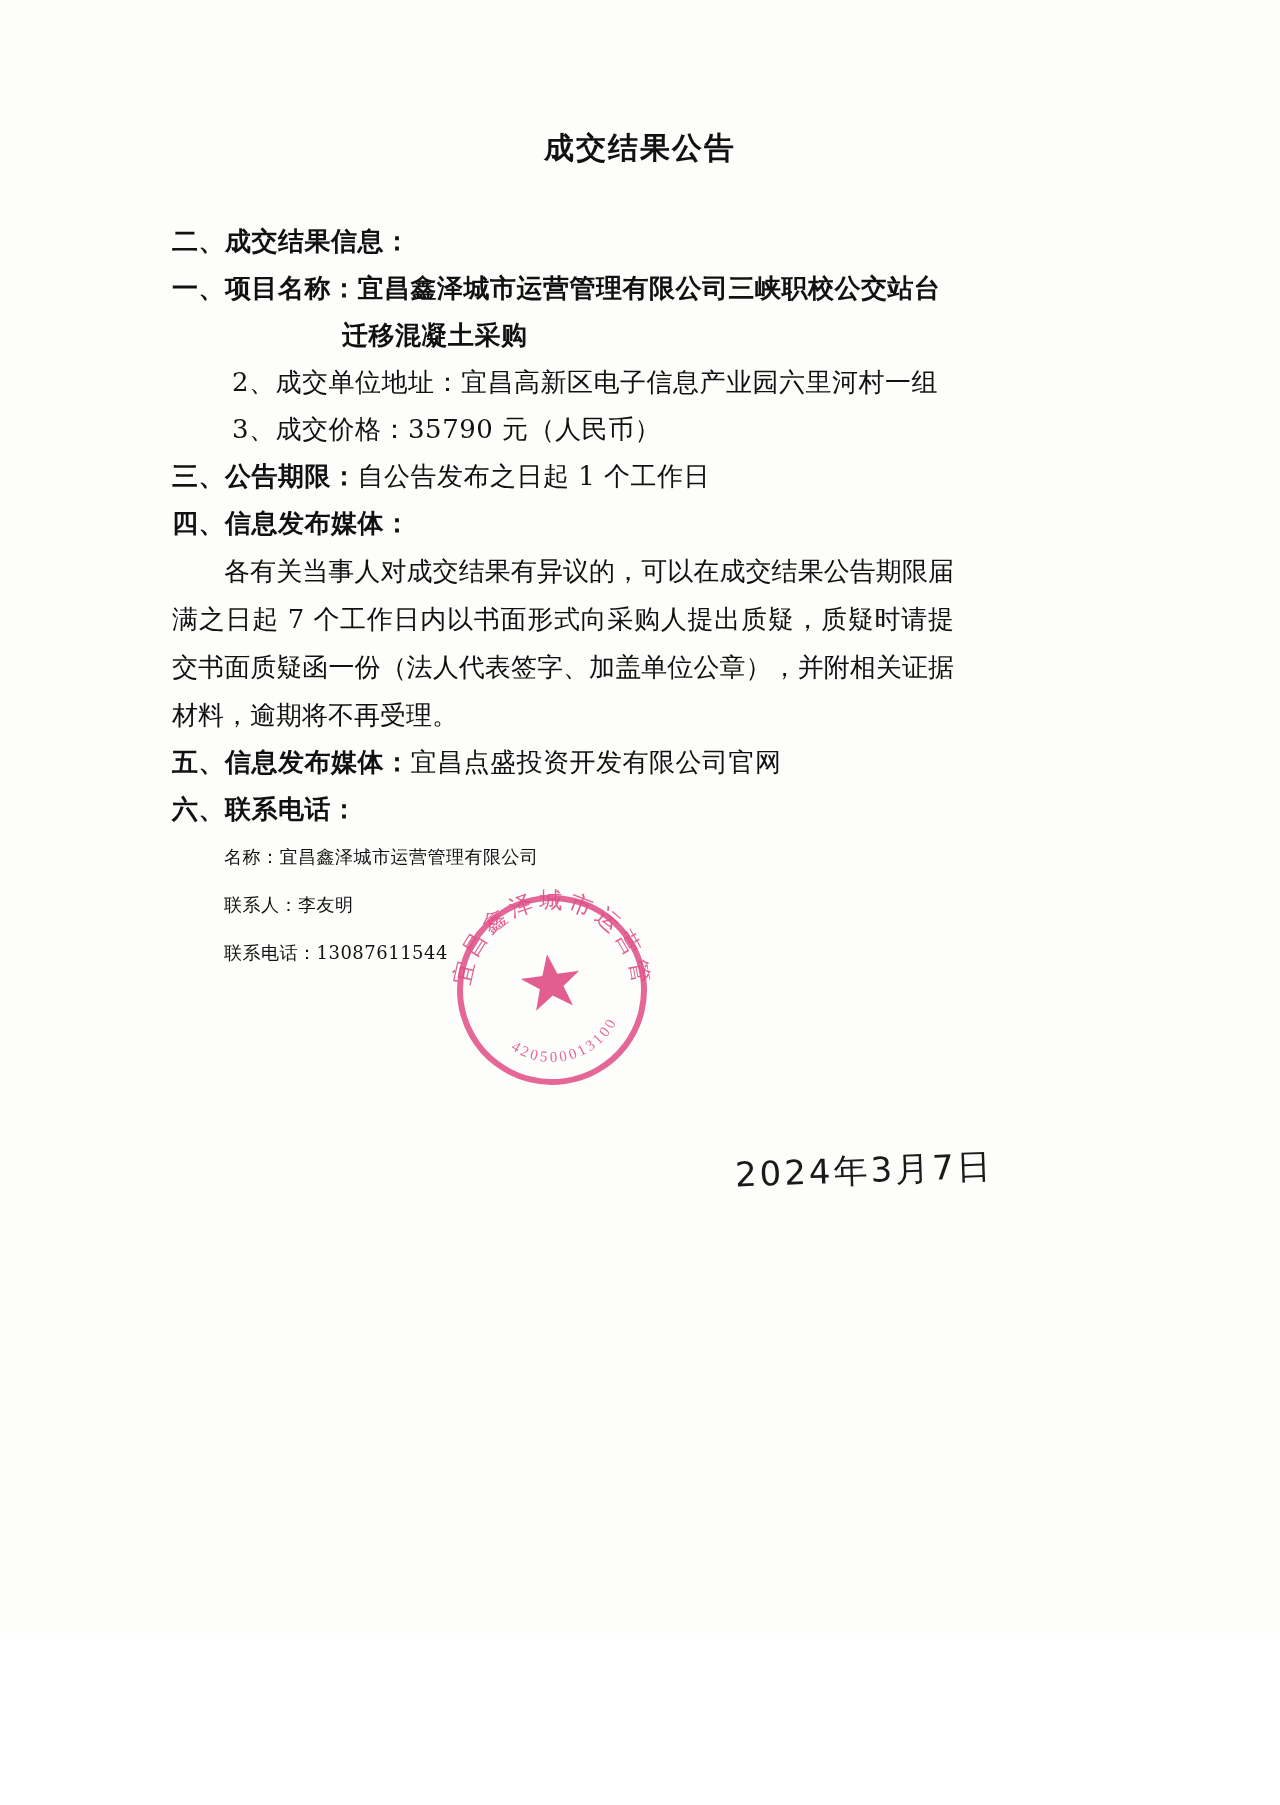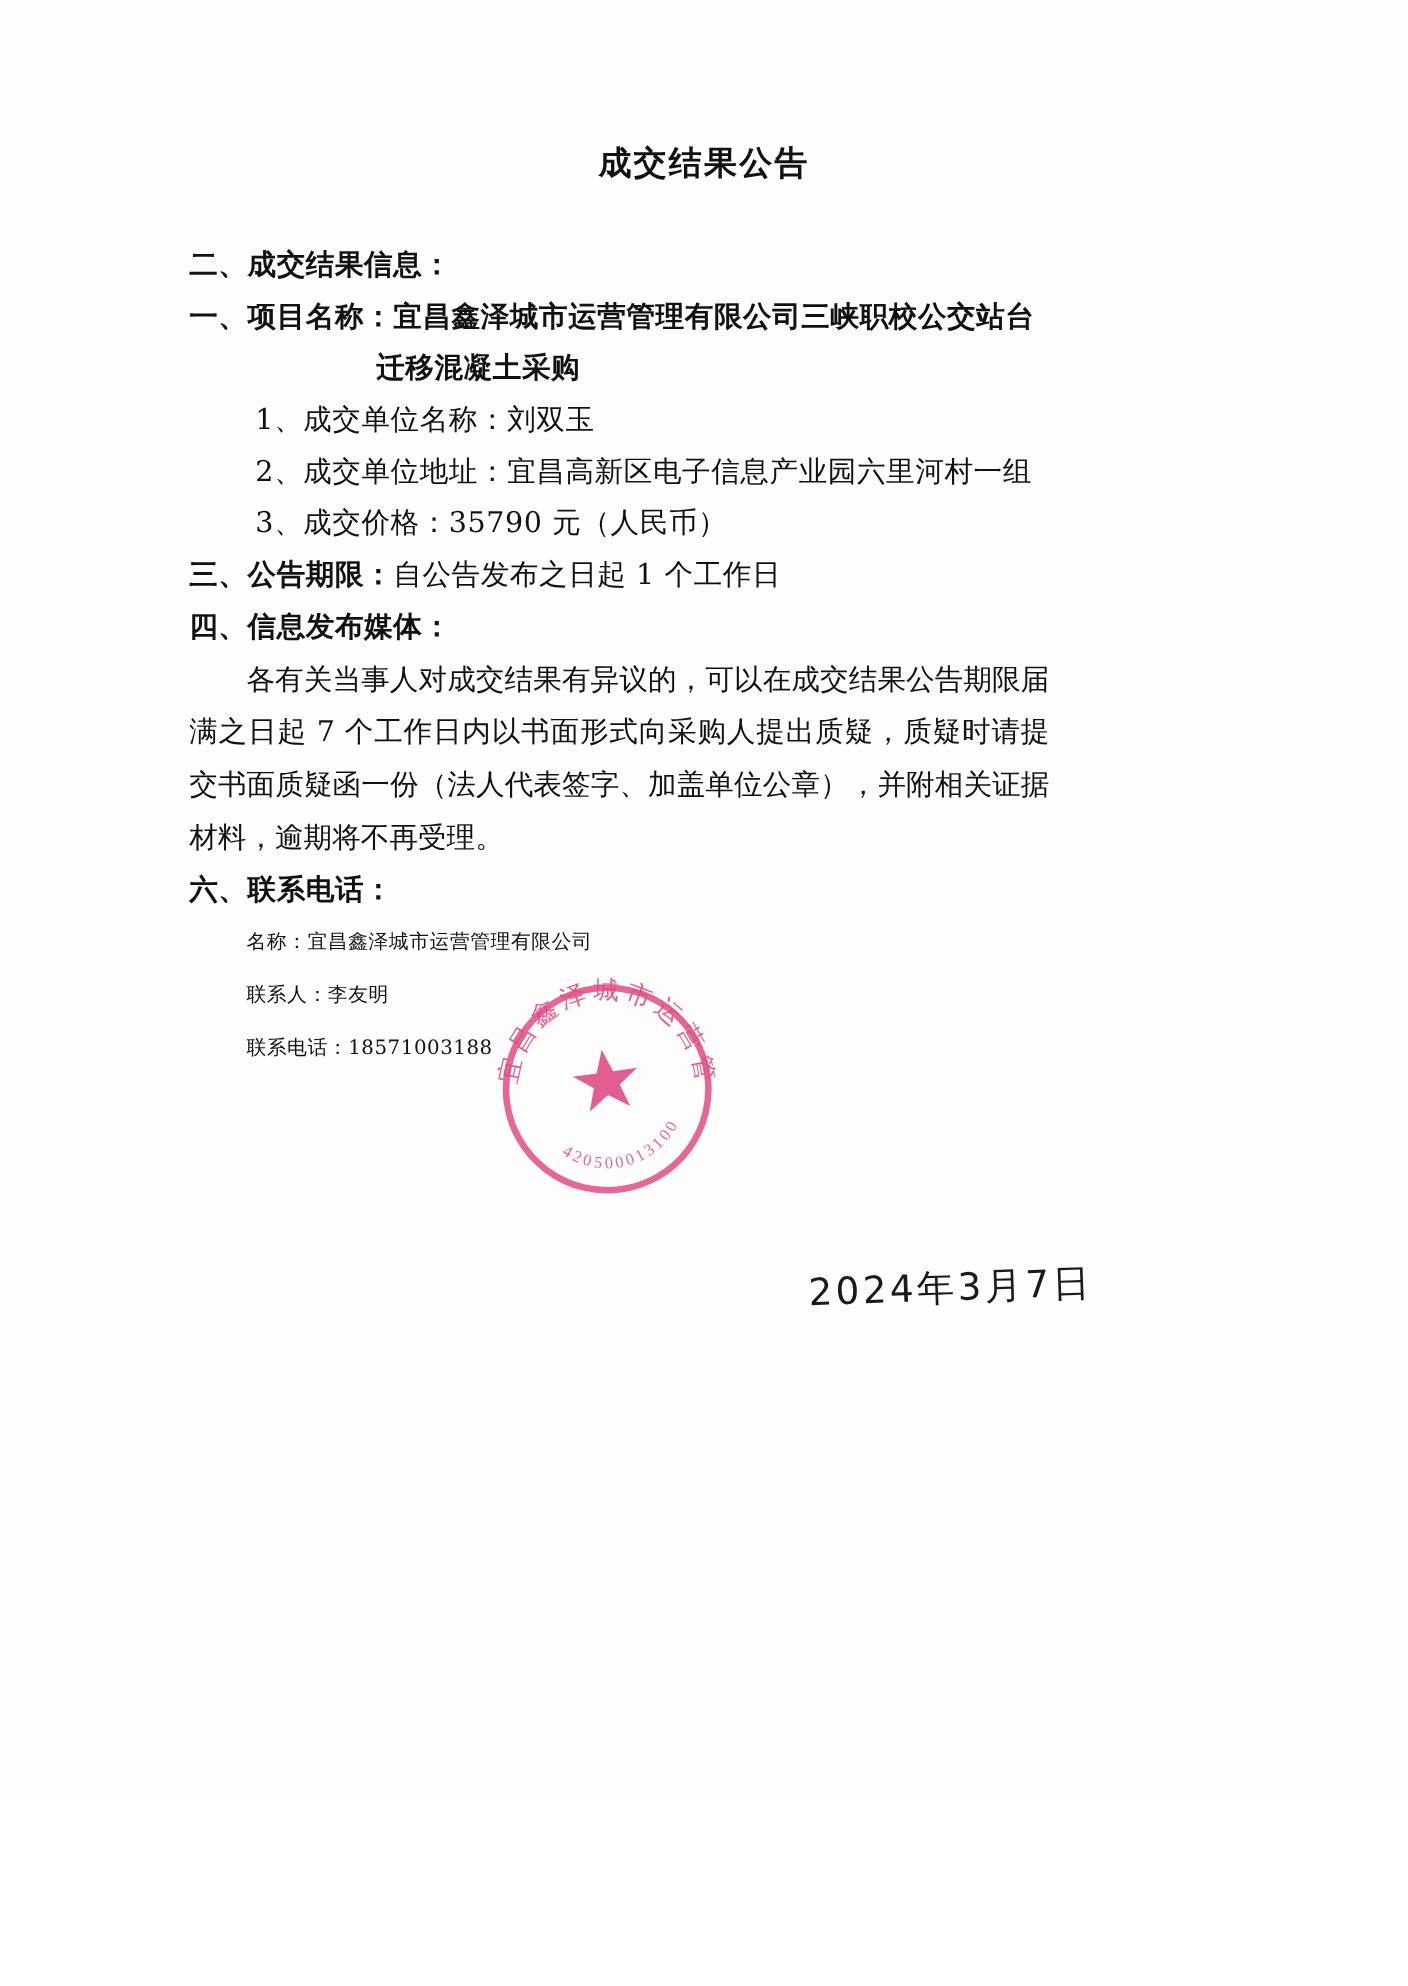--- a/index.html
+++ b/index.html
@@ -113,52 +113,52 @@
     <div class="line">
       <span class="bold">二、成交结果信息：</span>
     </div>
 
     <div class="line">
       <span class="hang">
         <span class="bold">一、项目名称：</span><span class="bold">宜昌鑫泽城市运营管理有限公司三峡职校公交站台迁移混凝土采购</span>
       </span>
     </div>
     <div class="line">
-      <span class="lvl2">1、成交单位名称：刘双玉</span>
-    </div>
-    <div class="line">
       <span class="lvl2-hang">2、成交单位地址：宜昌高新区电子信息产业园六里河村一组</span>
     </div>
     <div class="line">
       <span class="lvl2">3、成交价格：35790 元（人民币）</span>
     </div>
 
     <div class="line">
       <span class="bold">三、公告期限：</span><span>自公告发布之日起 1 个工作日</span>
     </div>
 
     <div class="line">
       <span class="bold">四、信息发布媒体：</span>
     </div>
     <div>
       <span class="para">各有关当事人对成交结果有异议的，可以在成交结果公告期限届满之日起 7 个工作日内以书面形式向采购人提出质疑，质疑时请提交书面质疑函一份（法人代表签字、加盖单位公章），并附相关证据材料，逾期将不再受理。</span>
     </div>
 
+    <div class="line">
+      <span class="bold">五、信息发布媒体：</span><span>宜昌点盛投资开发有限公司官网</span>
+    </div>
 
     <div class="line">
       <span class="bold">六、联系电话：</span>
     </div>
     <div class="line">
       <span class="contact">名称：宜昌鑫泽城市运营管理有限公司</span>
     </div>
     <div class="line">
       <span class="contact">联系人：李友明</span>
     </div>
     <div class="line">
-      <span class="contact">联系电话：18571003188</span>
+      <span class="contact">联系电话：13087611544</span>
     </div>
 
   </div>
 
   <div class="stamp">
     <svg width="228" height="228" viewBox="0 0 228 228" xmlns="http://www.w3.org/2000/svg">
       <defs>
         <path id="sealArc" d="M 32,114 A 82,82 0 1 1 196,114" fill="none"></path>
         <path id="sealArcBottom" d="M 42,114 A 72,72 0 0 0 186,114" fill="none"></path>
       </defs>

